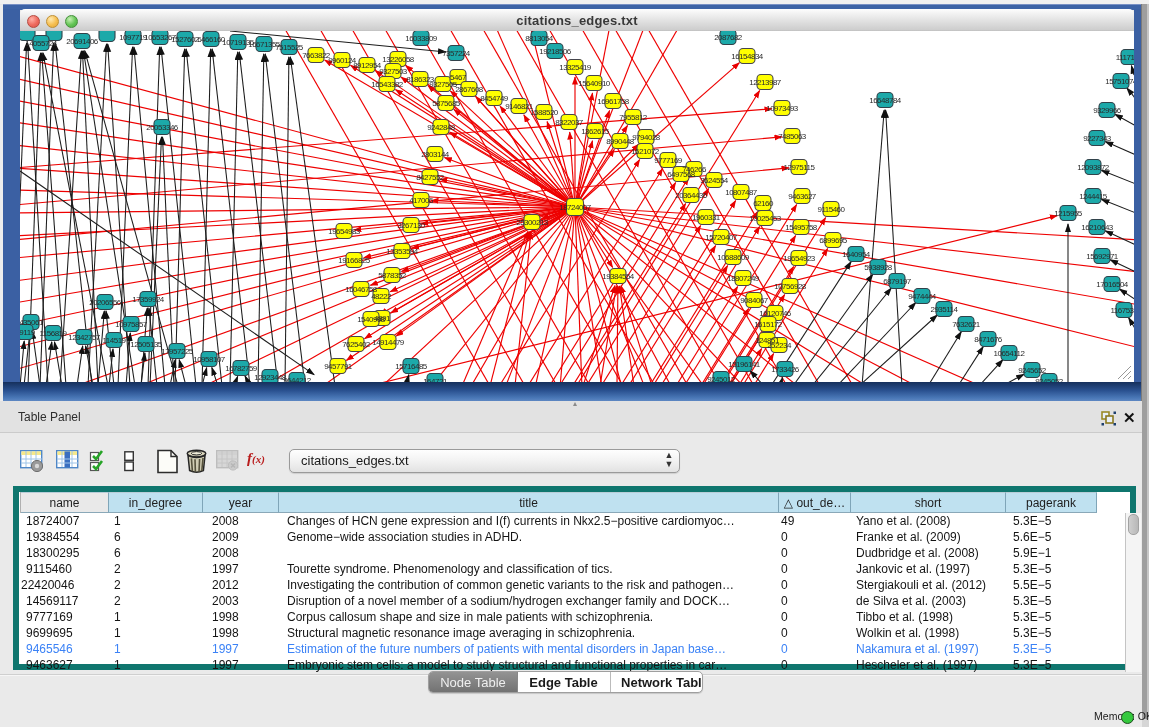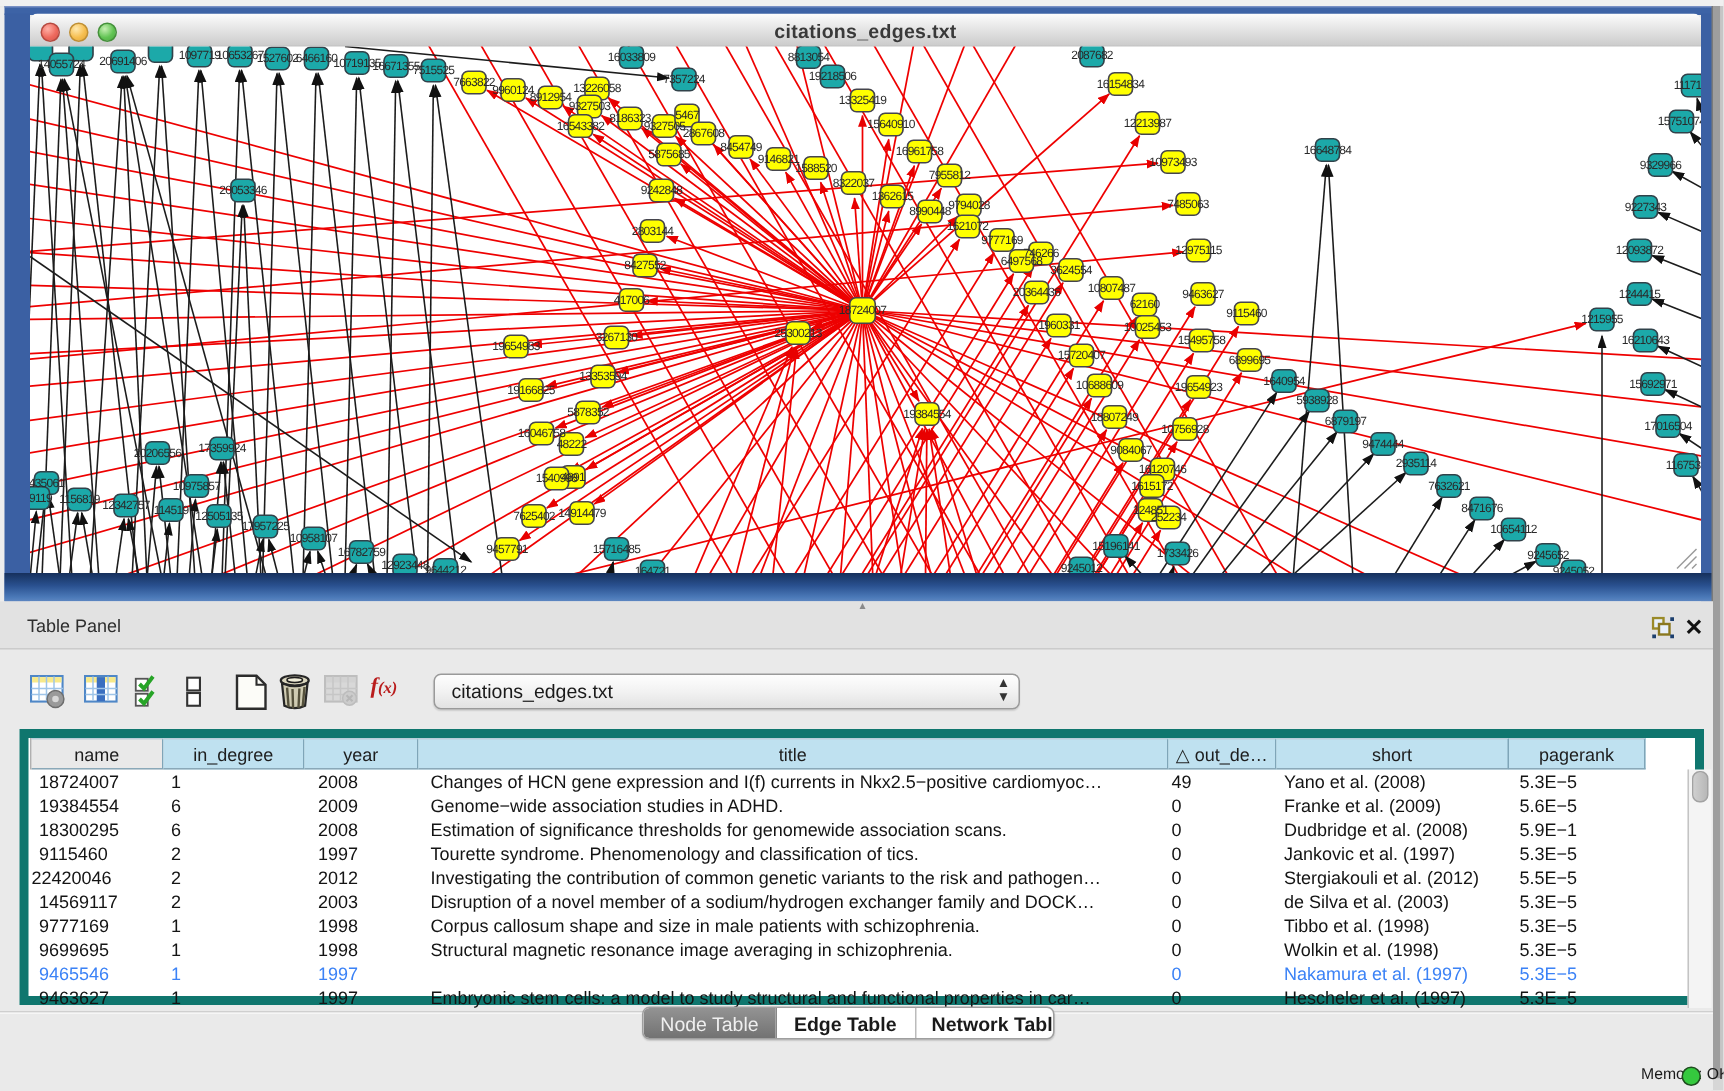--- a/index.html
+++ b/index.html
@@ -610,21 +610,20 @@
       <span class="abs" style="left:193px;top:1px">2009</span>
       <span class="abs" style="left:268px;top:1px">Genome−wide association studies in ADHD.</span>
       <span class="abs" style="left:762px;top:1px">0</span>
       <span class="abs" style="left:837px;top:1px">Franke et al. (2009)</span>
       <span class="abs" style="left:994px;top:1px">5.6E−5</span>
     </div>
     <div class="abs" style="left:0;top:53px;width:1100px;height:16px;font-size:12px;color:#141414;white-space:nowrap">
       <span class="abs" style="left:7px;top:1px">18300295</span>
       <span class="abs" style="left:95px;top:1px">6</span>
       <span class="abs" style="left:193px;top:1px">2008</span>
-      <span class="abs" style="left:268px;top:1px">Estimation of significance thresholds for genomewide association scans.</span>
       <span class="abs" style="left:762px;top:1px">0</span>
       <span class="abs" style="left:837px;top:1px">Dudbridge et al. (2008)</span>
       <span class="abs" style="left:994px;top:1px">5.9E−1</span>
     </div>
     <div class="abs" style="left:0;top:69px;width:1100px;height:16px;font-size:12px;color:#141414;white-space:nowrap">
       <span class="abs" style="left:7px;top:1px">9115460</span>
       <span class="abs" style="left:95px;top:1px">2</span>
       <span class="abs" style="left:193px;top:1px">1997</span>
       <span class="abs" style="left:268px;top:1px">Tourette syndrome. Phenomenology and classification of tics.</span>
       <span class="abs" style="left:762px;top:1px">0</span>
@@ -664,20 +663,21 @@
       <span class="abs" style="left:193px;top:1px">1998</span>
       <span class="abs" style="left:268px;top:1px">Structural magnetic resonance image averaging in schizophrenia.</span>
       <span class="abs" style="left:762px;top:1px">0</span>
       <span class="abs" style="left:837px;top:1px">Wolkin et al. (1998)</span>
       <span class="abs" style="left:994px;top:1px">5.3E−5</span>
     </div>
     <div class="abs" style="left:0;top:149px;width:1100px;height:16px;font-size:12px;color:#3b82f6;white-space:nowrap">
       <span class="abs" style="left:7px;top:1px">9465546</span>
       <span class="abs" style="left:95px;top:1px">1</span>
       <span class="abs" style="left:193px;top:1px">1997</span>
+      <span class="abs" style="left:268px;top:1px">Estimation of the future numbers of patients with mental disorders in Japan base…</span>
       <span class="abs" style="left:762px;top:1px">0</span>
       <span class="abs" style="left:837px;top:1px">Nakamura et al. (1997)</span>
       <span class="abs" style="left:994px;top:1px">5.3E−5</span>
     </div>
     <div class="abs" style="left:0;top:165px;width:1100px;height:16px;font-size:12px;color:#141414;white-space:nowrap">
       <span class="abs" style="left:7px;top:1px">9463627</span>
       <span class="abs" style="left:95px;top:1px">1</span>
       <span class="abs" style="left:193px;top:1px">1997</span>
       <span class="abs" style="left:268px;top:1px">Embryonic stem cells: a model to study structural and functional properties in car…</span>
       <span class="abs" style="left:762px;top:1px">0</span>

